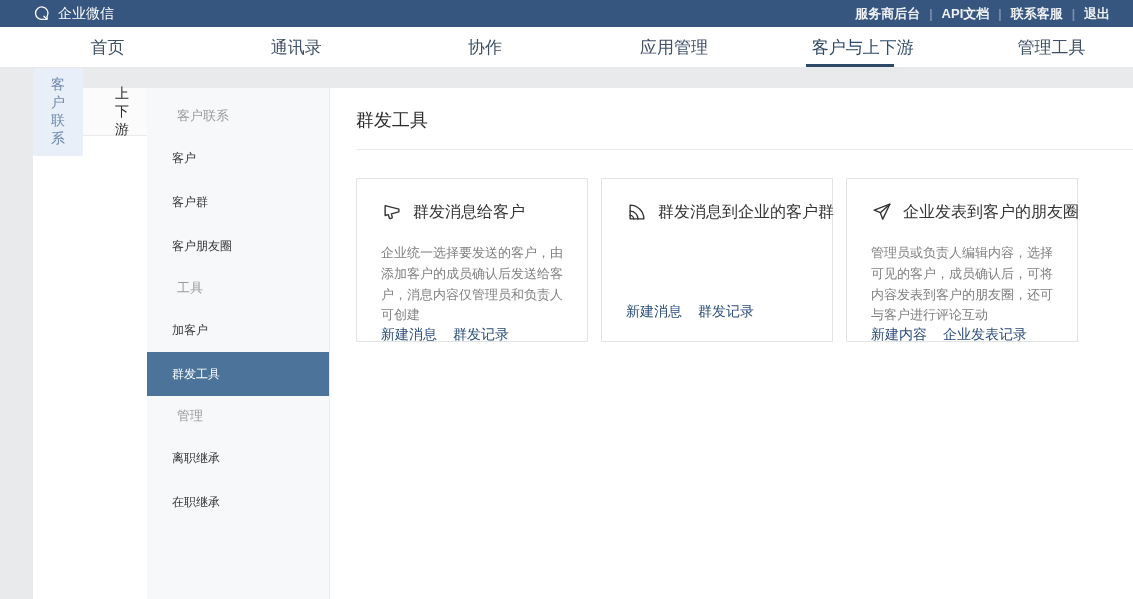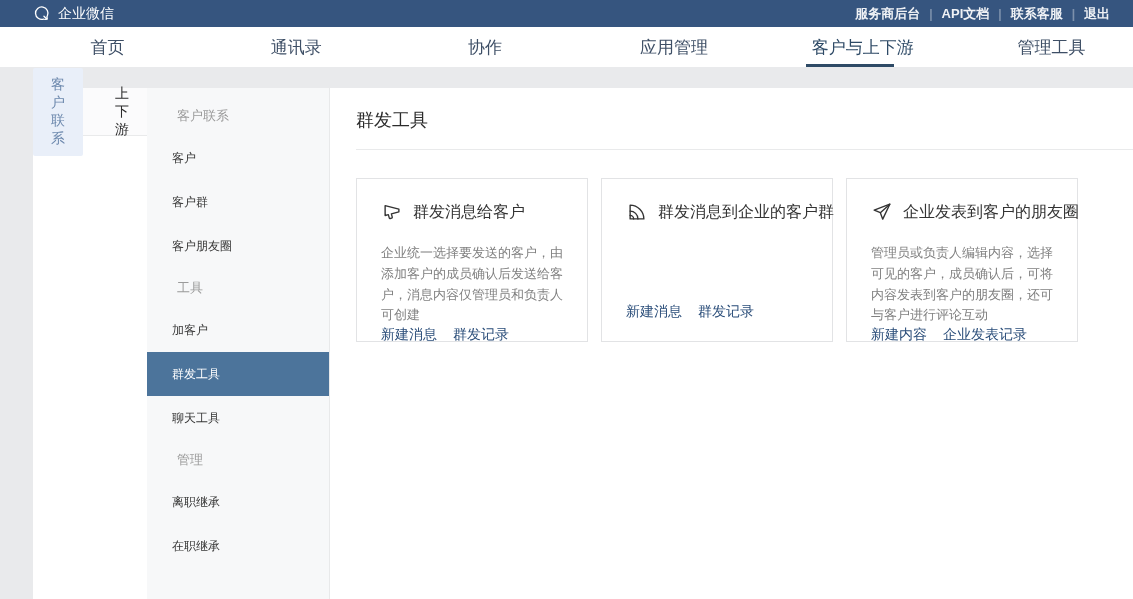--- a/index.html
+++ b/index.html
@@ -108,21 +108,20 @@
 
     <div class="sidebar">
       <div class="side-section">客户联系</div>
       <div class="side-item">客户</div>
       <div class="side-item">客户群</div>
       <div class="side-item">客户朋友圈</div>
 
       <div class="side-section">工具</div>
       <div class="side-item">加客户</div>
       <div class="side-item selected">群发工具</div>
-      <div class="side-item">聊天工具</div>
 
       <div class="side-section">管理</div>
       <div class="side-item">离职继承</div>
       <div class="side-item">在职继承</div>
     </div>
 
     <div class="main">
       <div class="page-title">群发工具</div>
       <div class="title-divider"></div>
 

